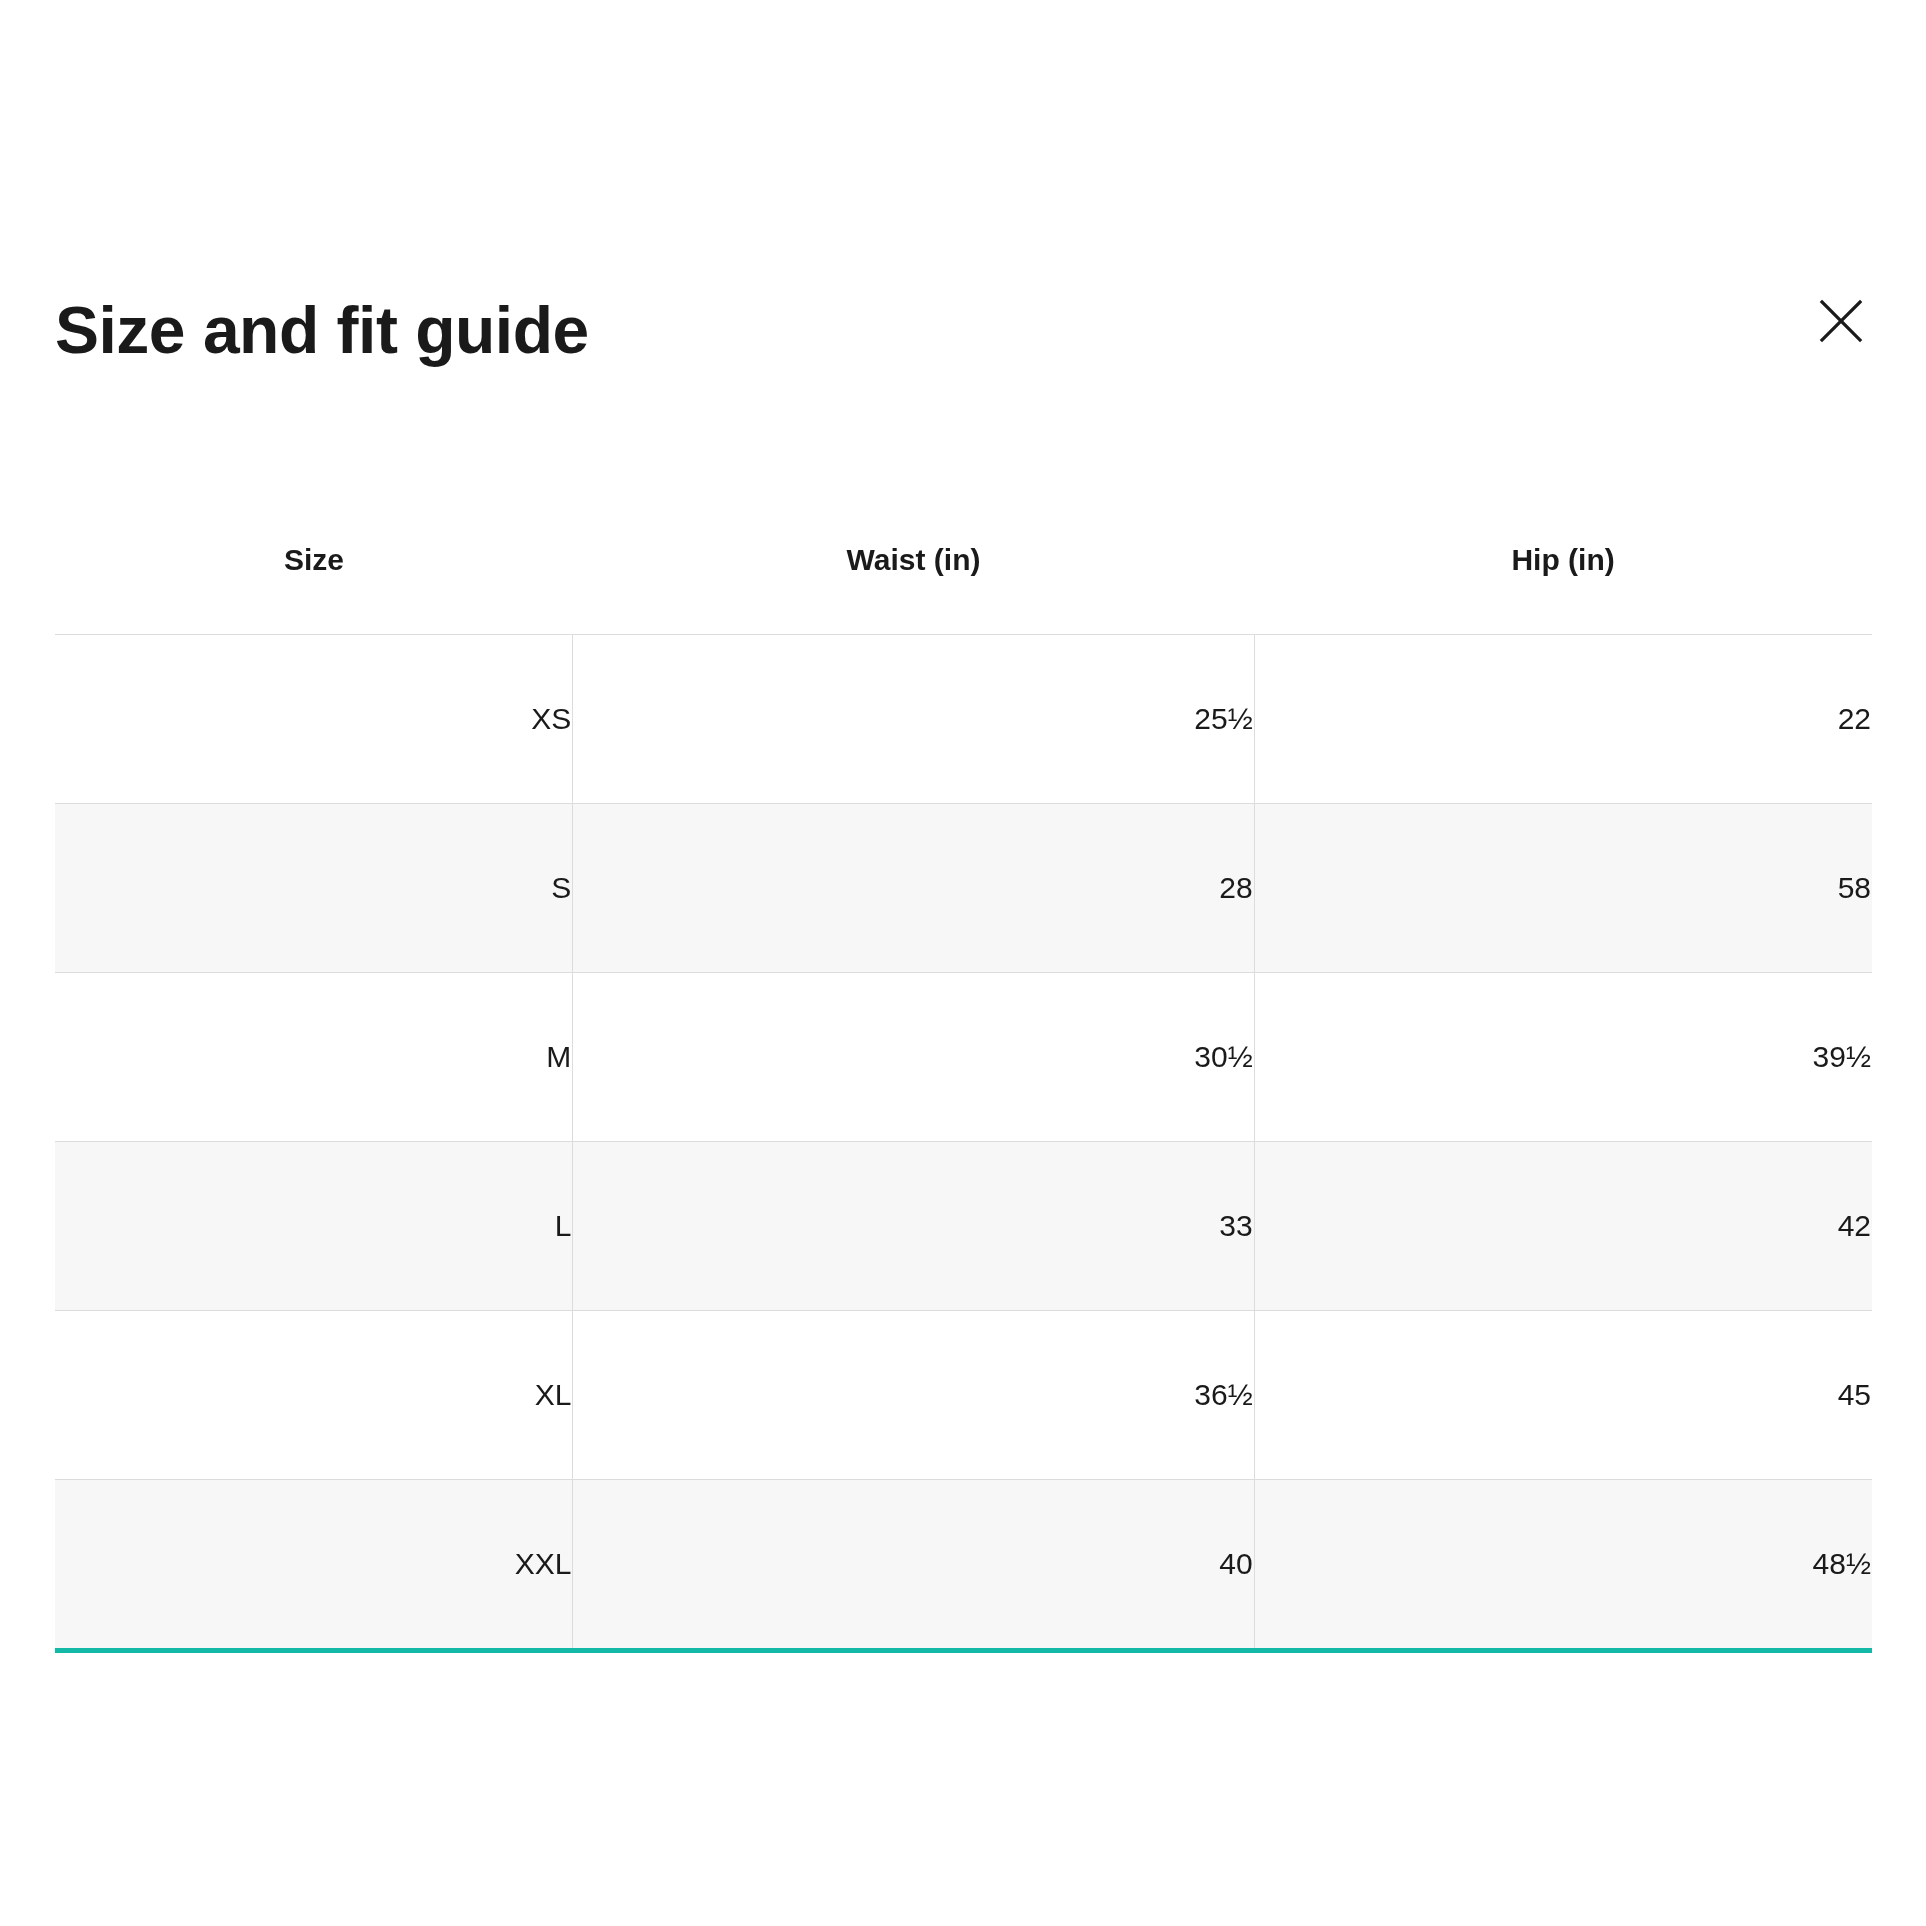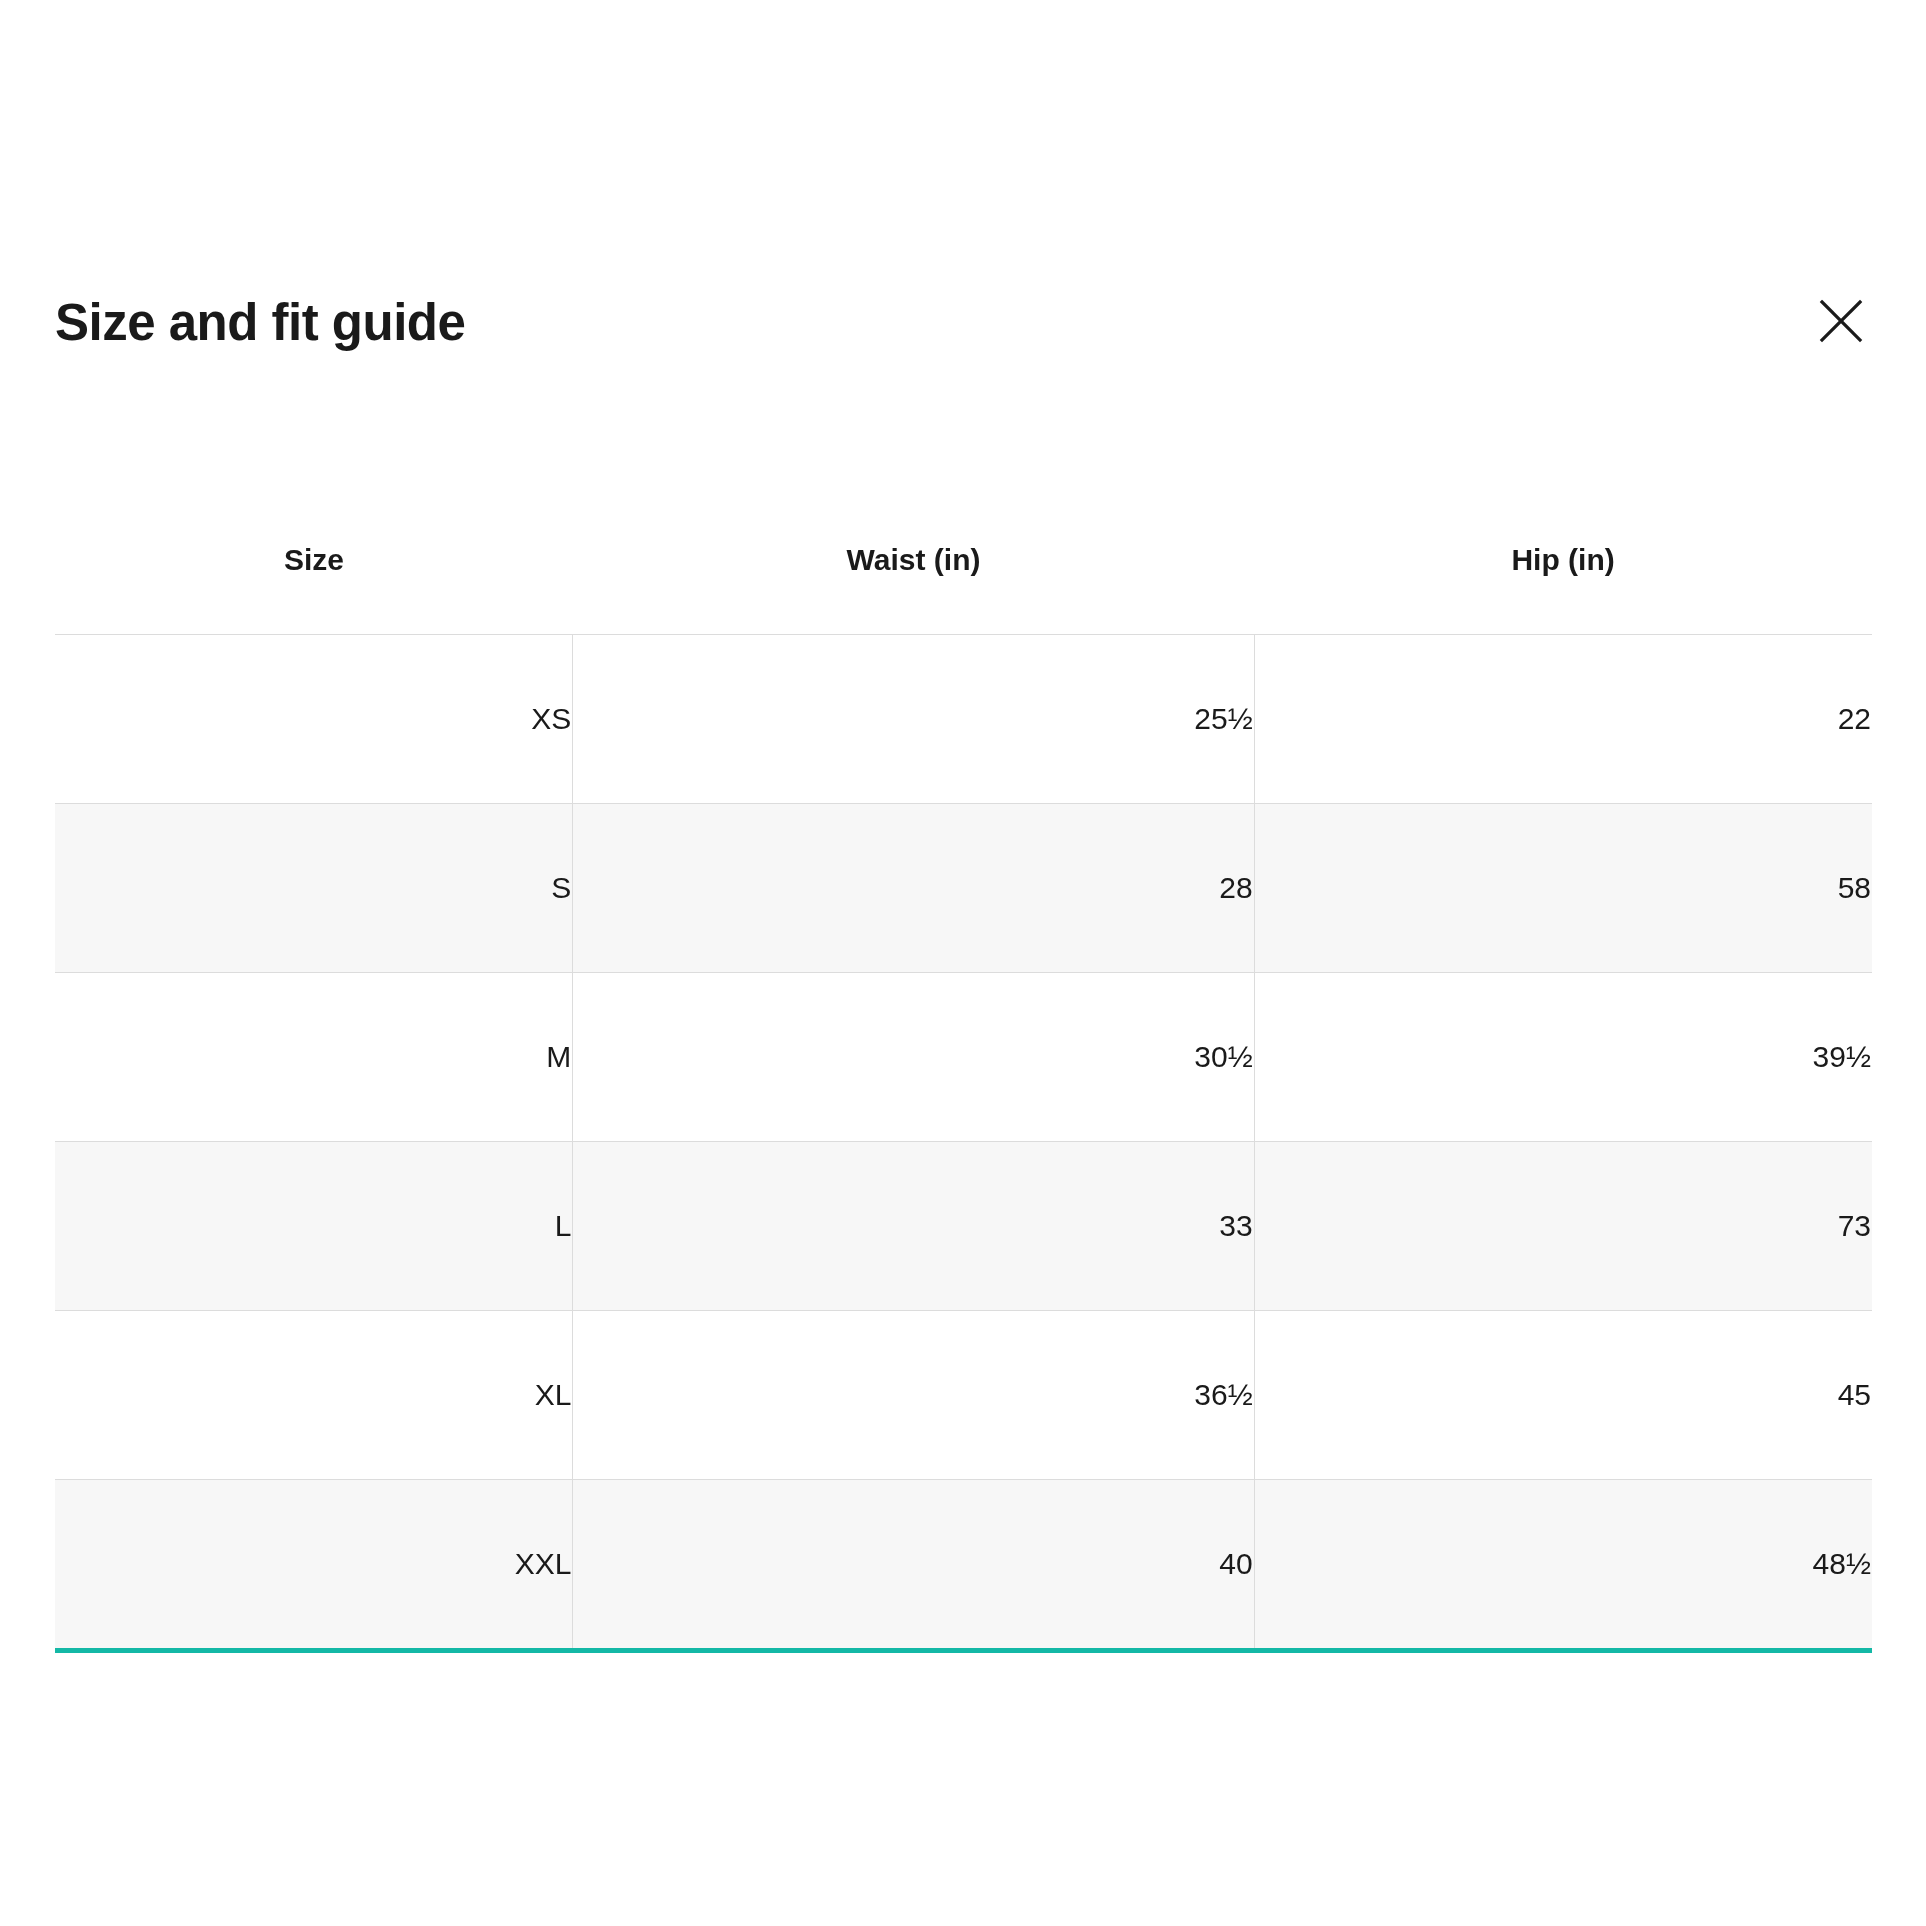--- a/index.html
+++ b/index.html
@@ -27,21 +27,21 @@
 
   .modal-header {
     position: absolute;
     left: 55px;
     top: 297px;
     right: 55px;
     height: 79px;
   }
 
   .modal-title {
-    font-size: 51px;
+    font-size: 66px;
     font-weight: bold;
     letter-spacing: -0.5px;
     color: #1a1a1a;
     line-height: 1;
     margin: 0;
   }
 
   .close-button {
     position: absolute;
     right: 0;
@@ -142,21 +142,21 @@
           <td>58</td>
         </tr>
         <tr>
           <td>M</td>
           <td>30½</td>
           <td>39½</td>
         </tr>
         <tr class="shaded">
           <td>L</td>
           <td>33</td>
-          <td>73</td>
+          <td>42</td>
         </tr>
         <tr>
           <td>XL</td>
           <td>36½</td>
           <td>45</td>
         </tr>
         <tr class="shaded">
           <td>XXL</td>
           <td>40</td>
           <td>48½</td>

